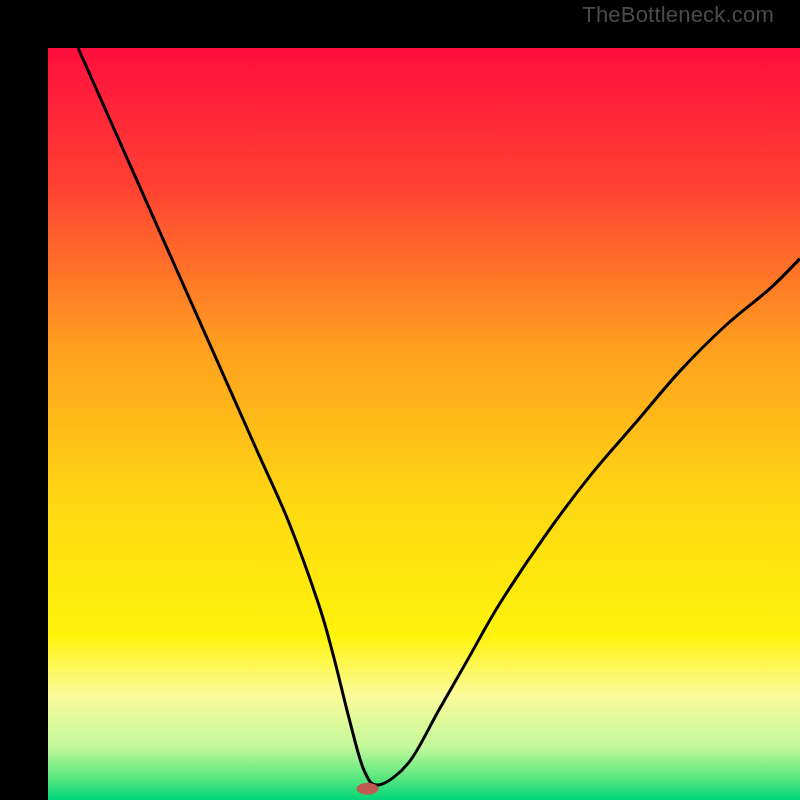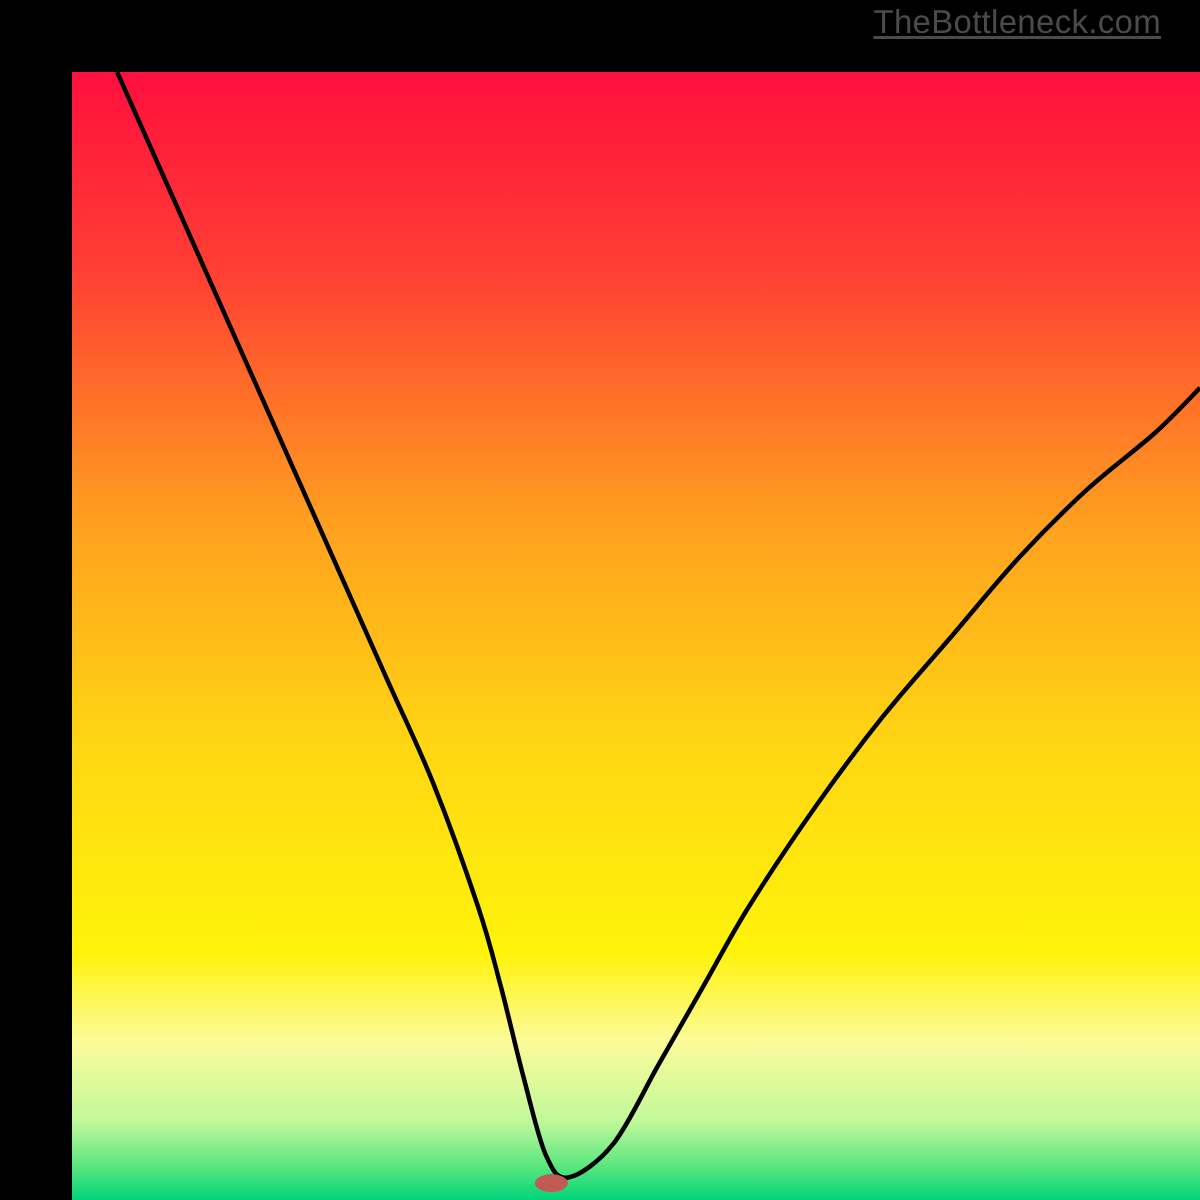--- a/index.html
+++ b/index.html
@@ -28,21 +28,20 @@
     height: 752px;
   }
   .watermark {
     position: absolute;
     top: 2px;
     right: 26px;
     color: #4b4b4b;
     font-size: 22px;
     letter-spacing: 0.2px;
     font-family: Arial, Helvetica, sans-serif;
-    text-decoration: underline;
   }
   svg {
     display: block;
   }
 </style>
 </head>
 <body>
 
 <div class="frame">
   <div class="plot">

